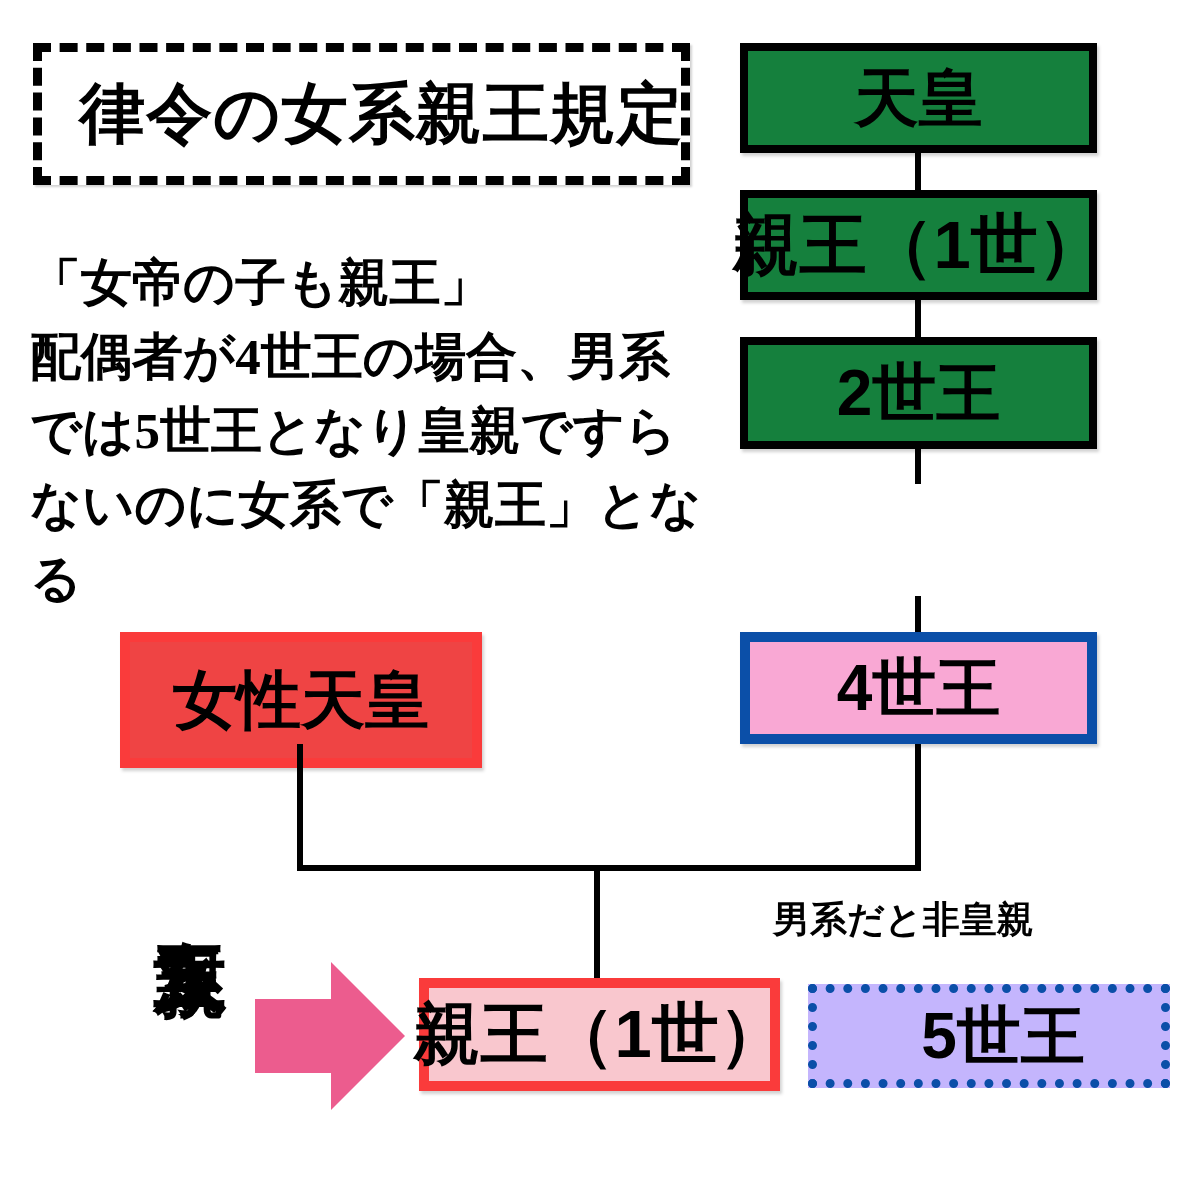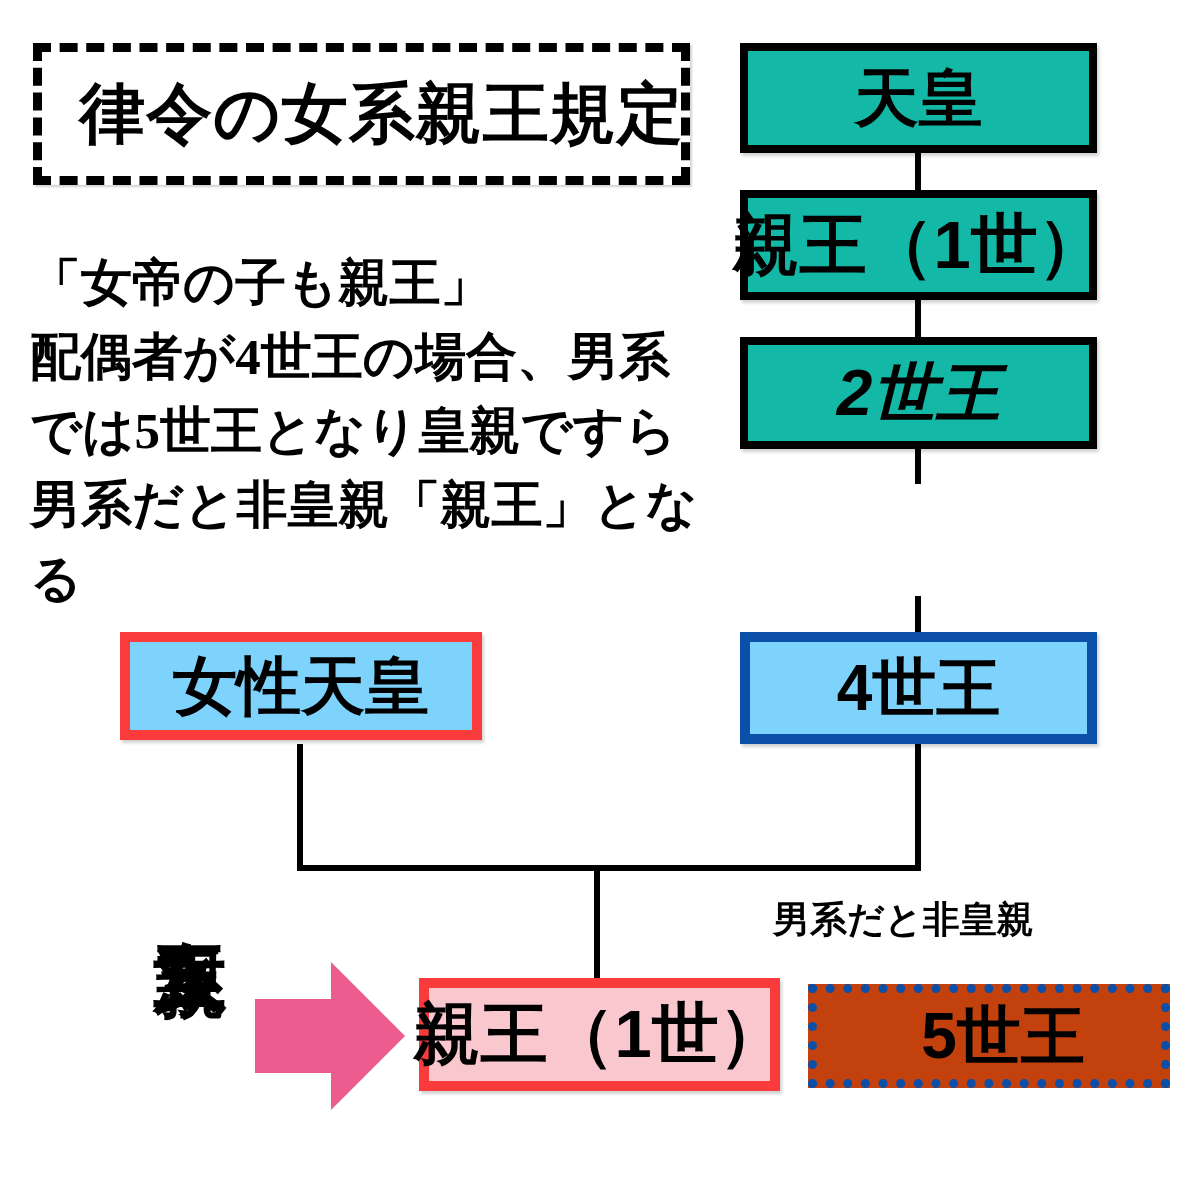--- a/index.html
+++ b/index.html
@@ -14,39 +14,39 @@
   .title-box span{font-family:"Liberation Serif","DejaVu Serif",serif;
                   font-weight:bold;font-size:66px;letter-spacing:1px;white-space:nowrap;margin-left:40px;}
 
   
   .note{position:absolute;left:30px;top:246px;width:692px;
         font-family:"Liberation Serif","DejaVu Serif",serif;
         font-weight:bold;font-size:51px;line-height:74px;
         white-space:pre-line;letter-spacing:0px;}
 
   
-  .box{position:absolute;box-sizing:border-box;background:#14b8a6;border:8px solid #000;
+  .box{position:absolute;box-sizing:border-box;background:#15803d;border:8px solid #000;
        display:flex;align-items:center;justify-content:center;
        font-weight:bold;font-size:64px;white-space:nowrap;
        box-shadow:2px 3px 3px rgba(0,0,0,.18);}
   .box.small-text{font-size:67px;}
 
   .n-tenno  {left:740px;top:43px; width:357px;height:110px;}
   .n-shinno1{left:740px;top:190px;width:357px;height:110px;}
-  .n-nisei  {left:740px;top:337px;width:357px;height:112px;font-style:italic;}
+  .n-nisei  {left:740px;top:337px;width:357px;height:112px;}
   .n-sansei {left:740px;top:484px;width:357px;height:112px;}
   .n-yonsei {left:740px;top:632px;width:357px;height:112px;
-             border:10px solid #0b4fa8;background:#7dd3fc;}
+             border:10px solid #0b4fa8;background:#f9a8d4;}
 
-  .n-female {left:120px;top:632px;width:362px;height:108px;
-             border:10px solid #fa3b3b;background:#7dd3fc;}
+  .n-female {left:120px;top:632px;width:362px;height:136px;
+             border:10px solid #fa3b3b;background:#ef4444;}
   .n-result {left:419px;top:978px;width:361px;height:113px;
              border:10px solid #fa3b3b;background:#f9c7ce;}
   .n-gosei  {left:808px;top:984px;width:362px;height:104px;
-             border:9px dotted #0b4fa8;background:#c2410c;box-shadow:none;padding-left:28px;}
+             border:9px dotted #0b4fa8;background:#c4b5fd;box-shadow:none;padding-left:28px;}
 
   
   .line{position:absolute;background:#000;}
   .c-seg1{left:915px;top:153px;width:6px;height:37px;}
   .c-seg2{left:915px;top:300px;width:6px;height:37px;}
   .c-seg3{left:915px;top:449px;width:6px;height:35px;}
   .c-seg4{left:915px;top:596px;width:6px;height:36px;}
   .c-drop-right{left:915px;top:744px;width:6px;height:127px;}
   .c-drop-left {left:297px;top:744px;width:6px;height:127px;}
   .c-hbar      {left:297px;top:865px;width:624px;height:6px;}
@@ -70,21 +70,21 @@
 
 <div class="canvas">
 
   <div class="title-box">
     <span>律令の女系親王規定</span>
   </div>
 
   <div class="note">「女帝の子も親王」
 配偶者が4世王の場合、男系
 では5世王となり皇親ですら
-男系だと非皇親「親王」とな
+ないのに女系で「親王」とな
 る</div>
 
   <div class="box n-tenno">
     <span>天皇</span>
   </div>
   <div class="line c-seg1"></div>
 
   <div class="box n-shinno1 small-text">
     <span>親王（1世）</span>
   </div>

